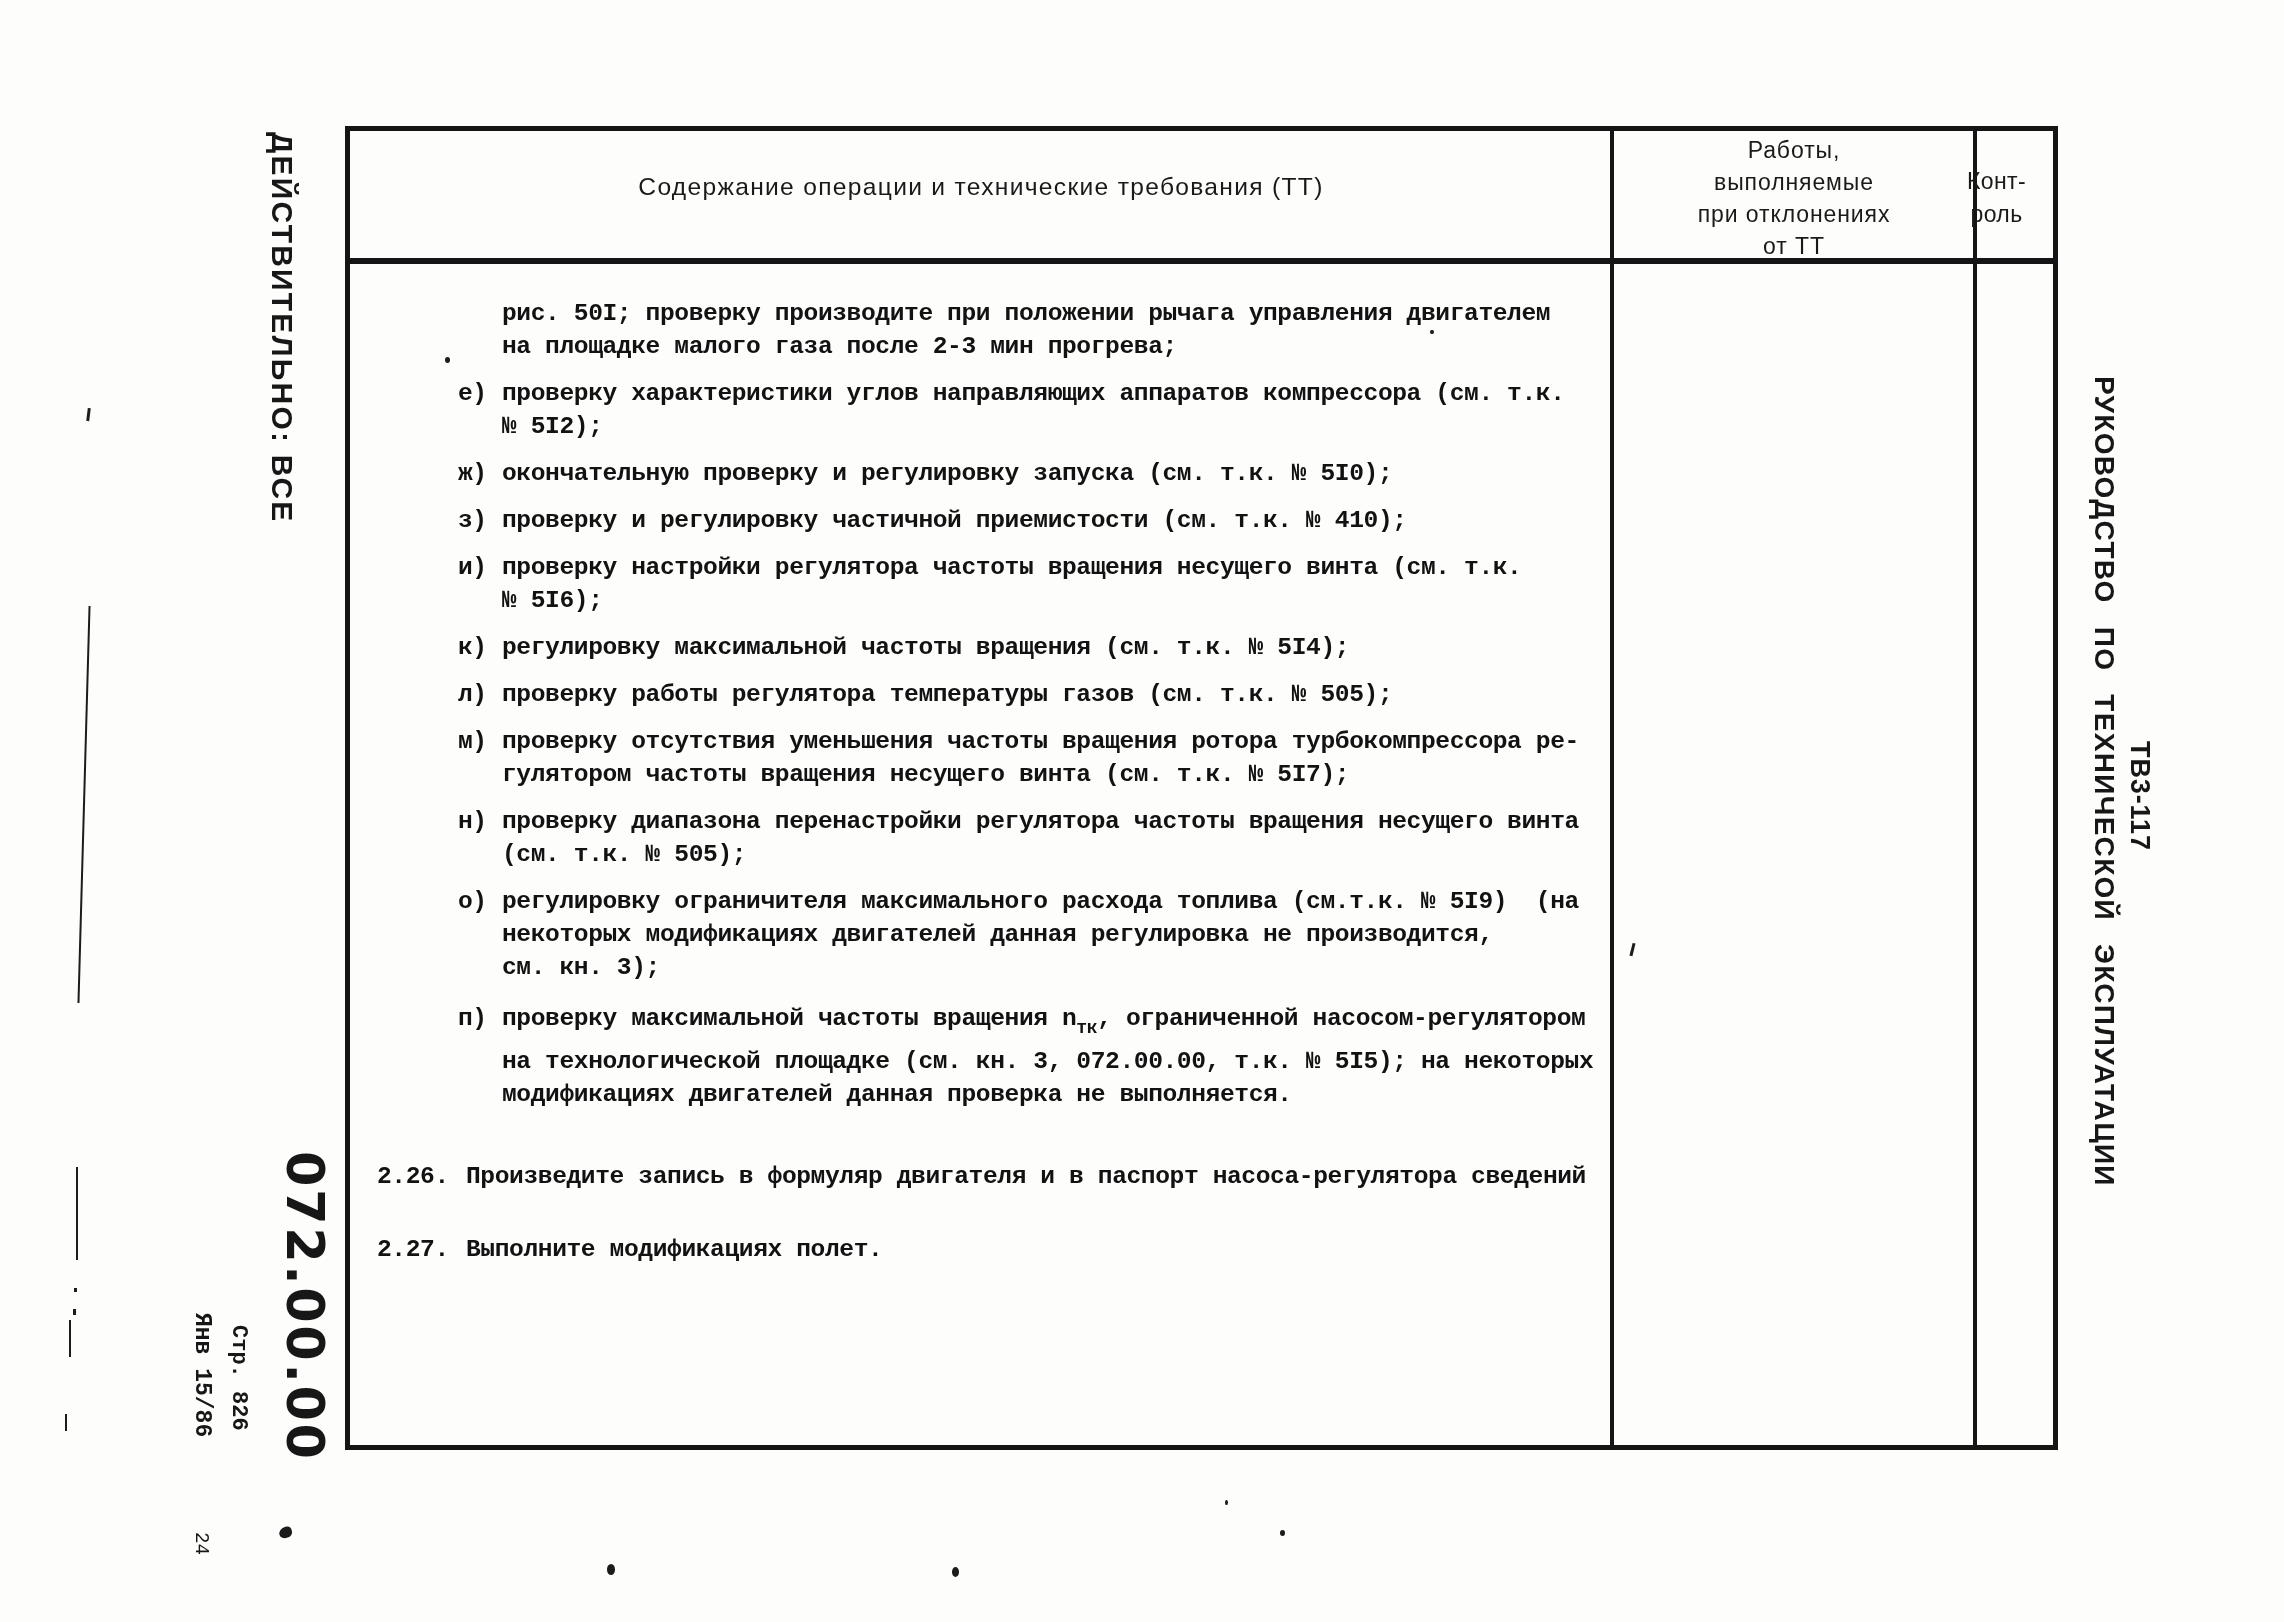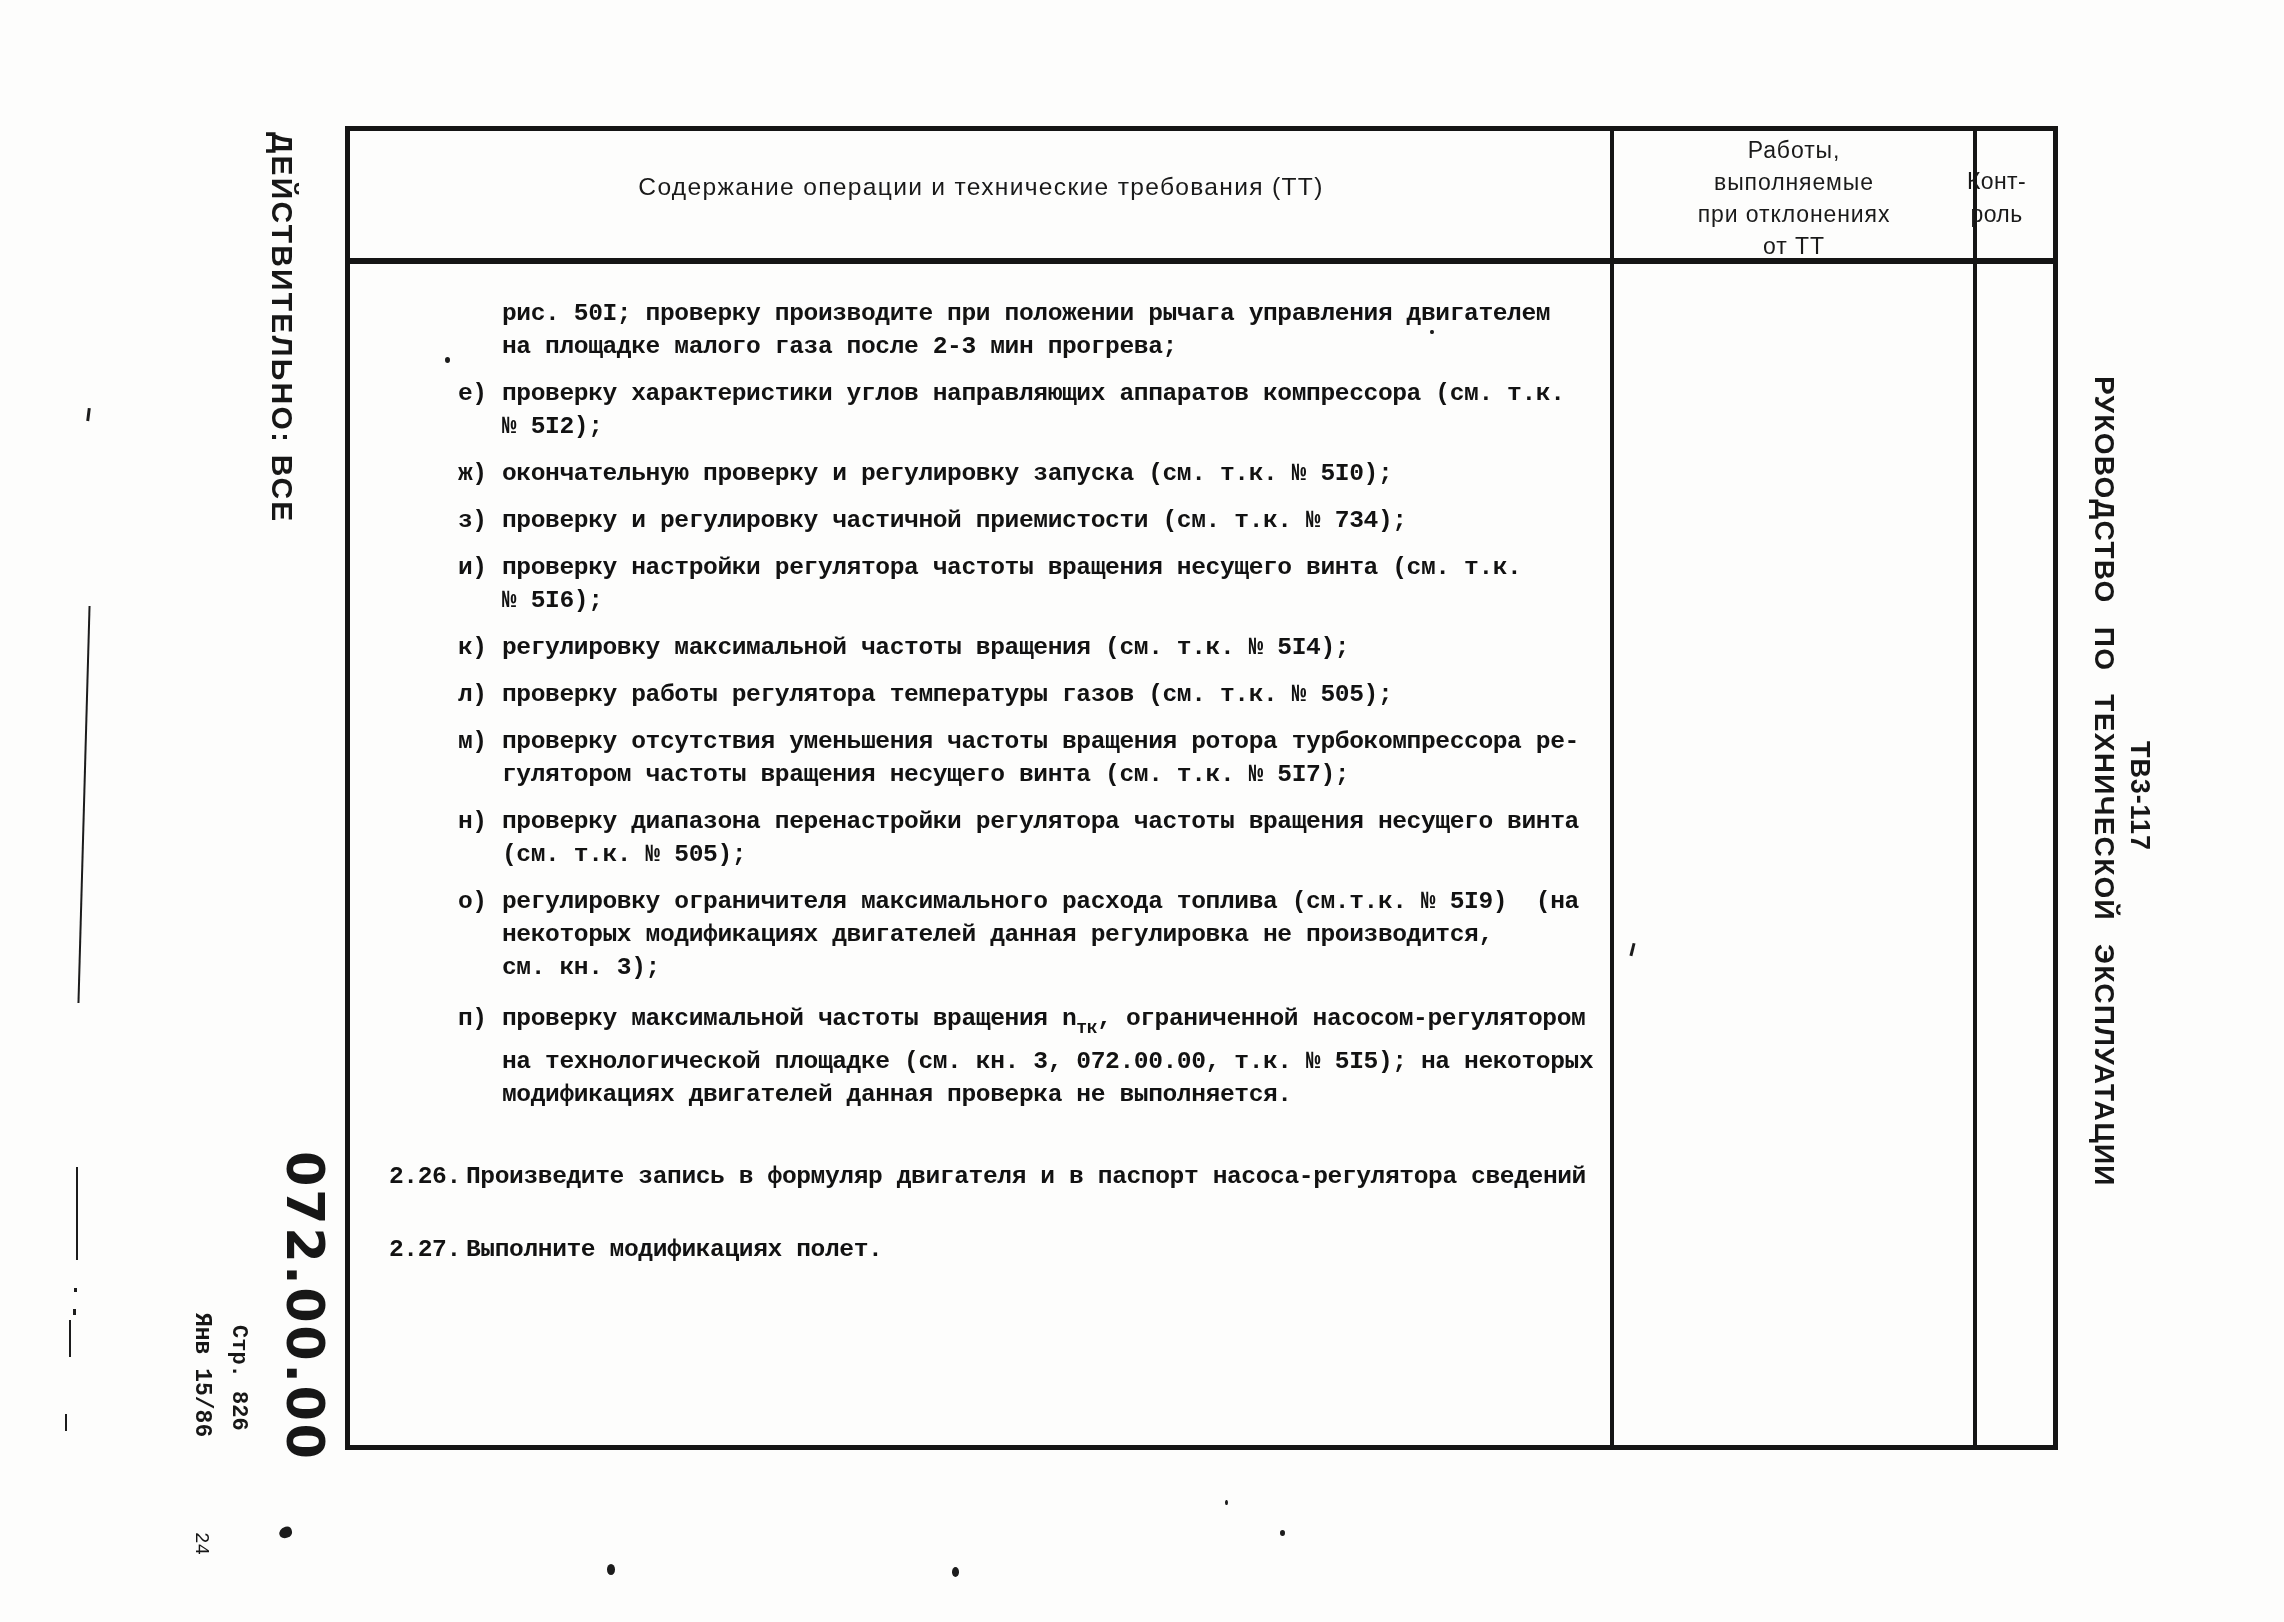--- a/index.html
+++ b/index.html
@@ -32,21 +32,21 @@
 
   
   .bodycol { position:absolute; left:377px; top:264px; width:1247px; padding-top:33px; }
   .item { position:relative; padding-left:125px; margin-top:14px;
           font-weight:700; font-size:24.6px; line-height:33px; letter-spacing:-0.4px;
           color:#121212; }
   .item.cont { margin-top:0; }
   .item .label { position:absolute; left:81px; top:0; }
   .item .line { white-space:pre; }
   .item.numbered { padding-left:89px; }
-  .item.numbered .label { left:12px; }
+  .item.numbered .label { left:0; }
   .item.num-0 { margin-top:49px; }
   .item.num-1 { margin-top:40px; }
   .item.p-extra { margin-top:17.6px; }
   .subscript { font-size:18px; vertical-align:-8px; letter-spacing:-0.4px; }
 
   
   .vtext { position:absolute; transform-origin:0 0; transform:rotate(90deg);
            white-space:nowrap;
            font-family:"Liberation Sans","DejaVu Sans",sans-serif; color:#171717; }
   .validity { left:299px; top:132px; font-size:30px; font-weight:600;
@@ -121,21 +121,21 @@
         <span class="label">е)</span>
         <div class="line">проверку характеристики углов направляющих аппаратов компрессора (см. т.к.</div>
         <div class="line">№ 5I2);</div>
       </div>
       <div class="item">
         <span class="label">ж)</span>
         <div class="line">окончательную проверку и регулировку запуска (см. т.к. № 5I0);</div>
       </div>
       <div class="item">
         <span class="label">з)</span>
-        <div class="line">проверку и регулировку частичной приемистости (см. т.к. № 734);</div>
+        <div class="line">проверку и регулировку частичной приемистости (см. т.к. № 410);</div>
       </div>
       <div class="item">
         <span class="label">и)</span>
         <div class="line">проверку настройки регулятора частоты вращения несущего винта (см. т.к.</div>
         <div class="line">№ 5I6);</div>
       </div>
       <div class="item">
         <span class="label">к)</span>
         <div class="line">регулировку максимальной частоты вращения (см. т.к. № 5I4);</div>
       </div>

